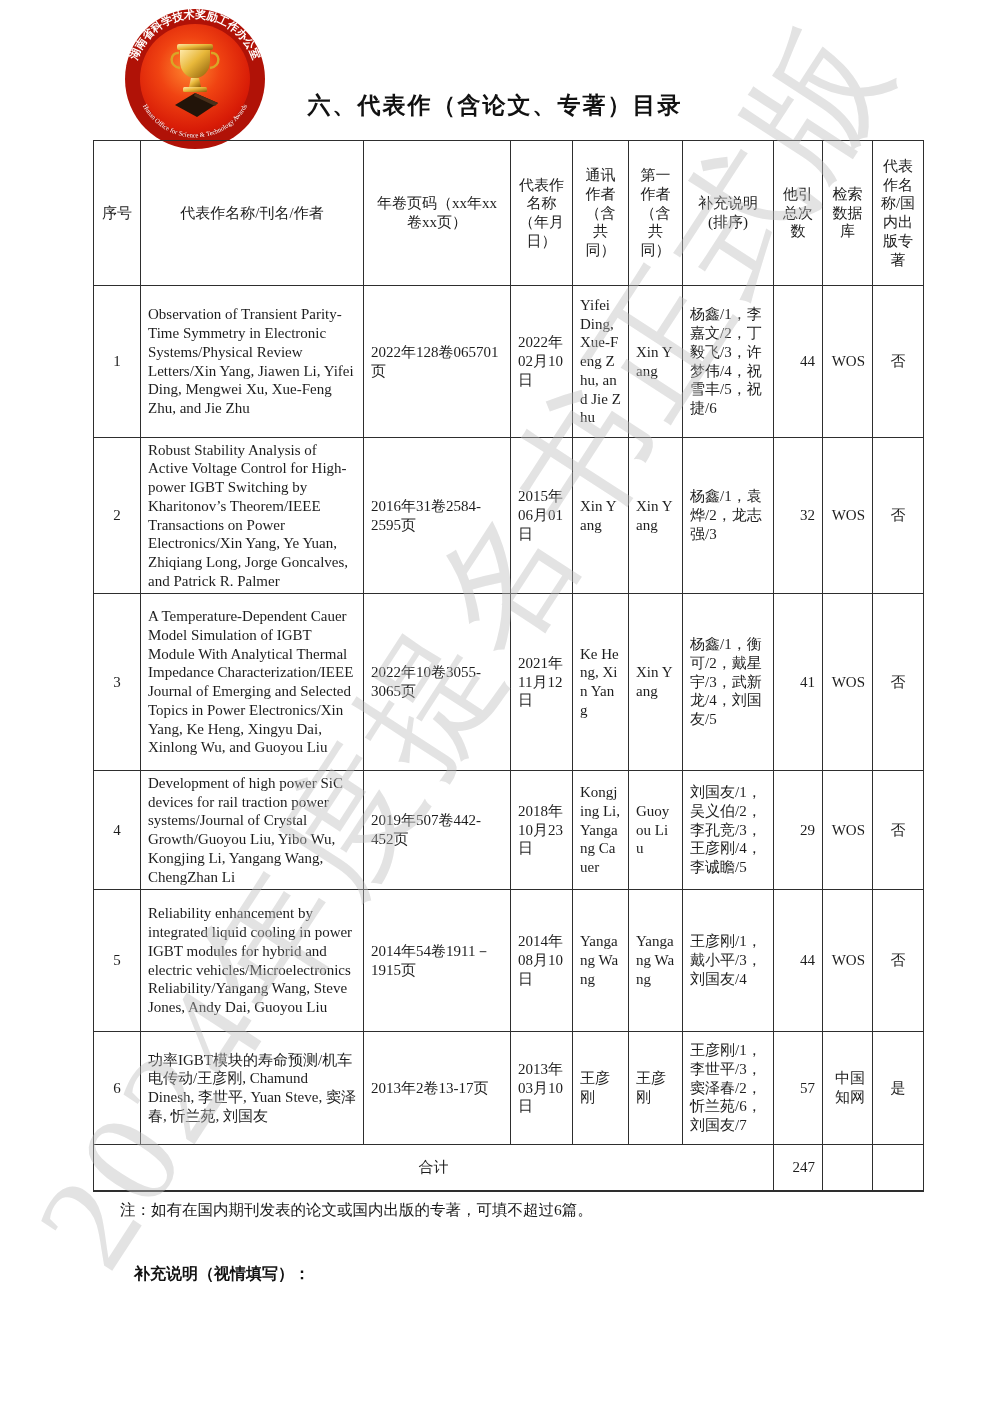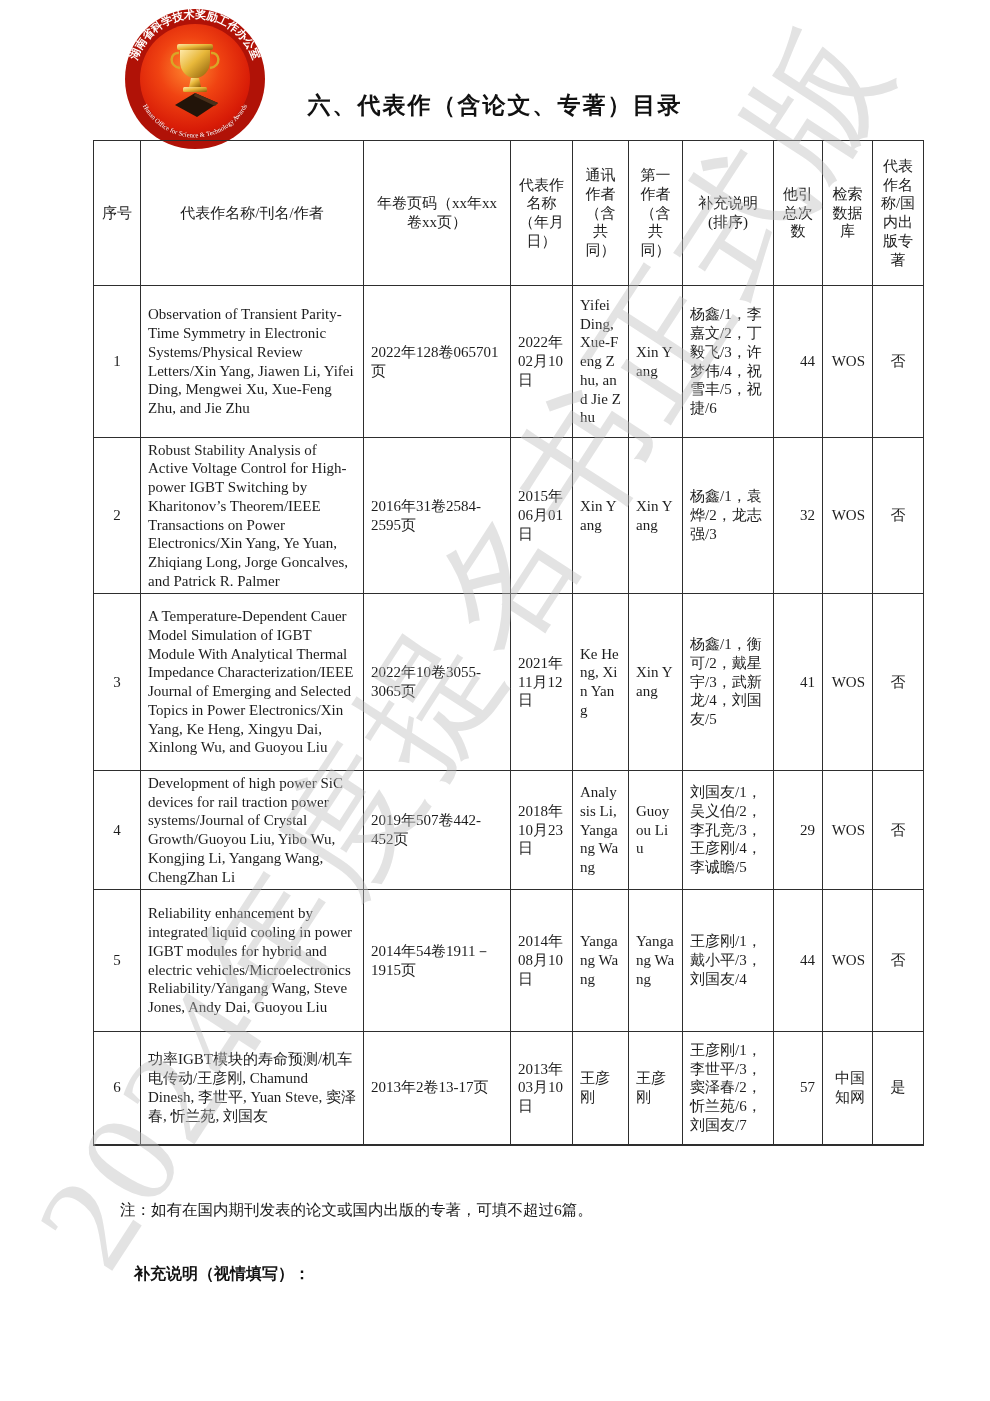--- a/index.html
+++ b/index.html
@@ -151,21 +151,21 @@
         <td class="c-cit">41</td>
         <td class="c-db">WOS</td>
         <td class="c-yn">否</td>
       </tr>
 
       <tr style="height:119px">
         <td class="c-seq">4</td>
         <td class="c-work">Development of high power SiC devices for rail traction power systems/Journal of Crystal Growth/Guoyou Liu, Yibo Wu, Kongjing Li, Yangang Wang, ChengZhan Li</td>
         <td class="c-vol">2019年507卷442-452页</td>
         <td class="c-date">2018年10月23日</td>
-        <td class="c-corr">Analysis Li, Yangang Wang</td>
+        <td class="c-corr">Kongjing Li, Yangang Cauer</td>
         <td class="c-first">Guoyou Liu</td>
         <td class="c-dom">刘国友/1，吴义伯/2，李孔竞/3，王彦刚/4，李诚瞻/5</td>
         <td class="c-cit">29</td>
         <td class="c-db">WOS</td>
         <td class="c-yn">否</td>
       </tr>
 
       <tr style="height:142px">
         <td class="c-seq">5</td>
         <td class="c-work">Reliability enhancement by integrated liquid cooling in power IGBT modules for hybrid and electric vehicles/Microelectronics Reliability/Yangang Wang, Steve Jones, Andy Dai, Guoyou Liu</td>
@@ -185,20 +185,26 @@
         <td class="c-vol">2013年2卷13-17页</td>
         <td class="c-date">2013年03月10日</td>
         <td class="c-corr">王彦刚</td>
         <td class="c-first">王彦刚</td>
         <td class="c-dom">王彦刚/1，李世平/3，窦泽春/2，忻兰苑/6，刘国友/7</td>
         <td class="c-cit">57</td>
         <td class="c-db">中国知网</td>
         <td class="c-yn">是</td>
       </tr>
 
+      <tr style="height:46px">
+        <td class="c-total" colspan="7">合计</td>
+        <td class="c-cit">247</td>
+        <td></td>
+        <td></td>
+      </tr>
     </tbody>
   </table>
 
   <div class="watermark">2024年度提名书正式版</div>
 
   <div class="note-line">注：如有在国内期刊发表的论文或国内出版的专著，可填不超过6篇。</div>
   <div class="supplement-line">补充说明（视情填写）：</div>
 
 </div>
 

